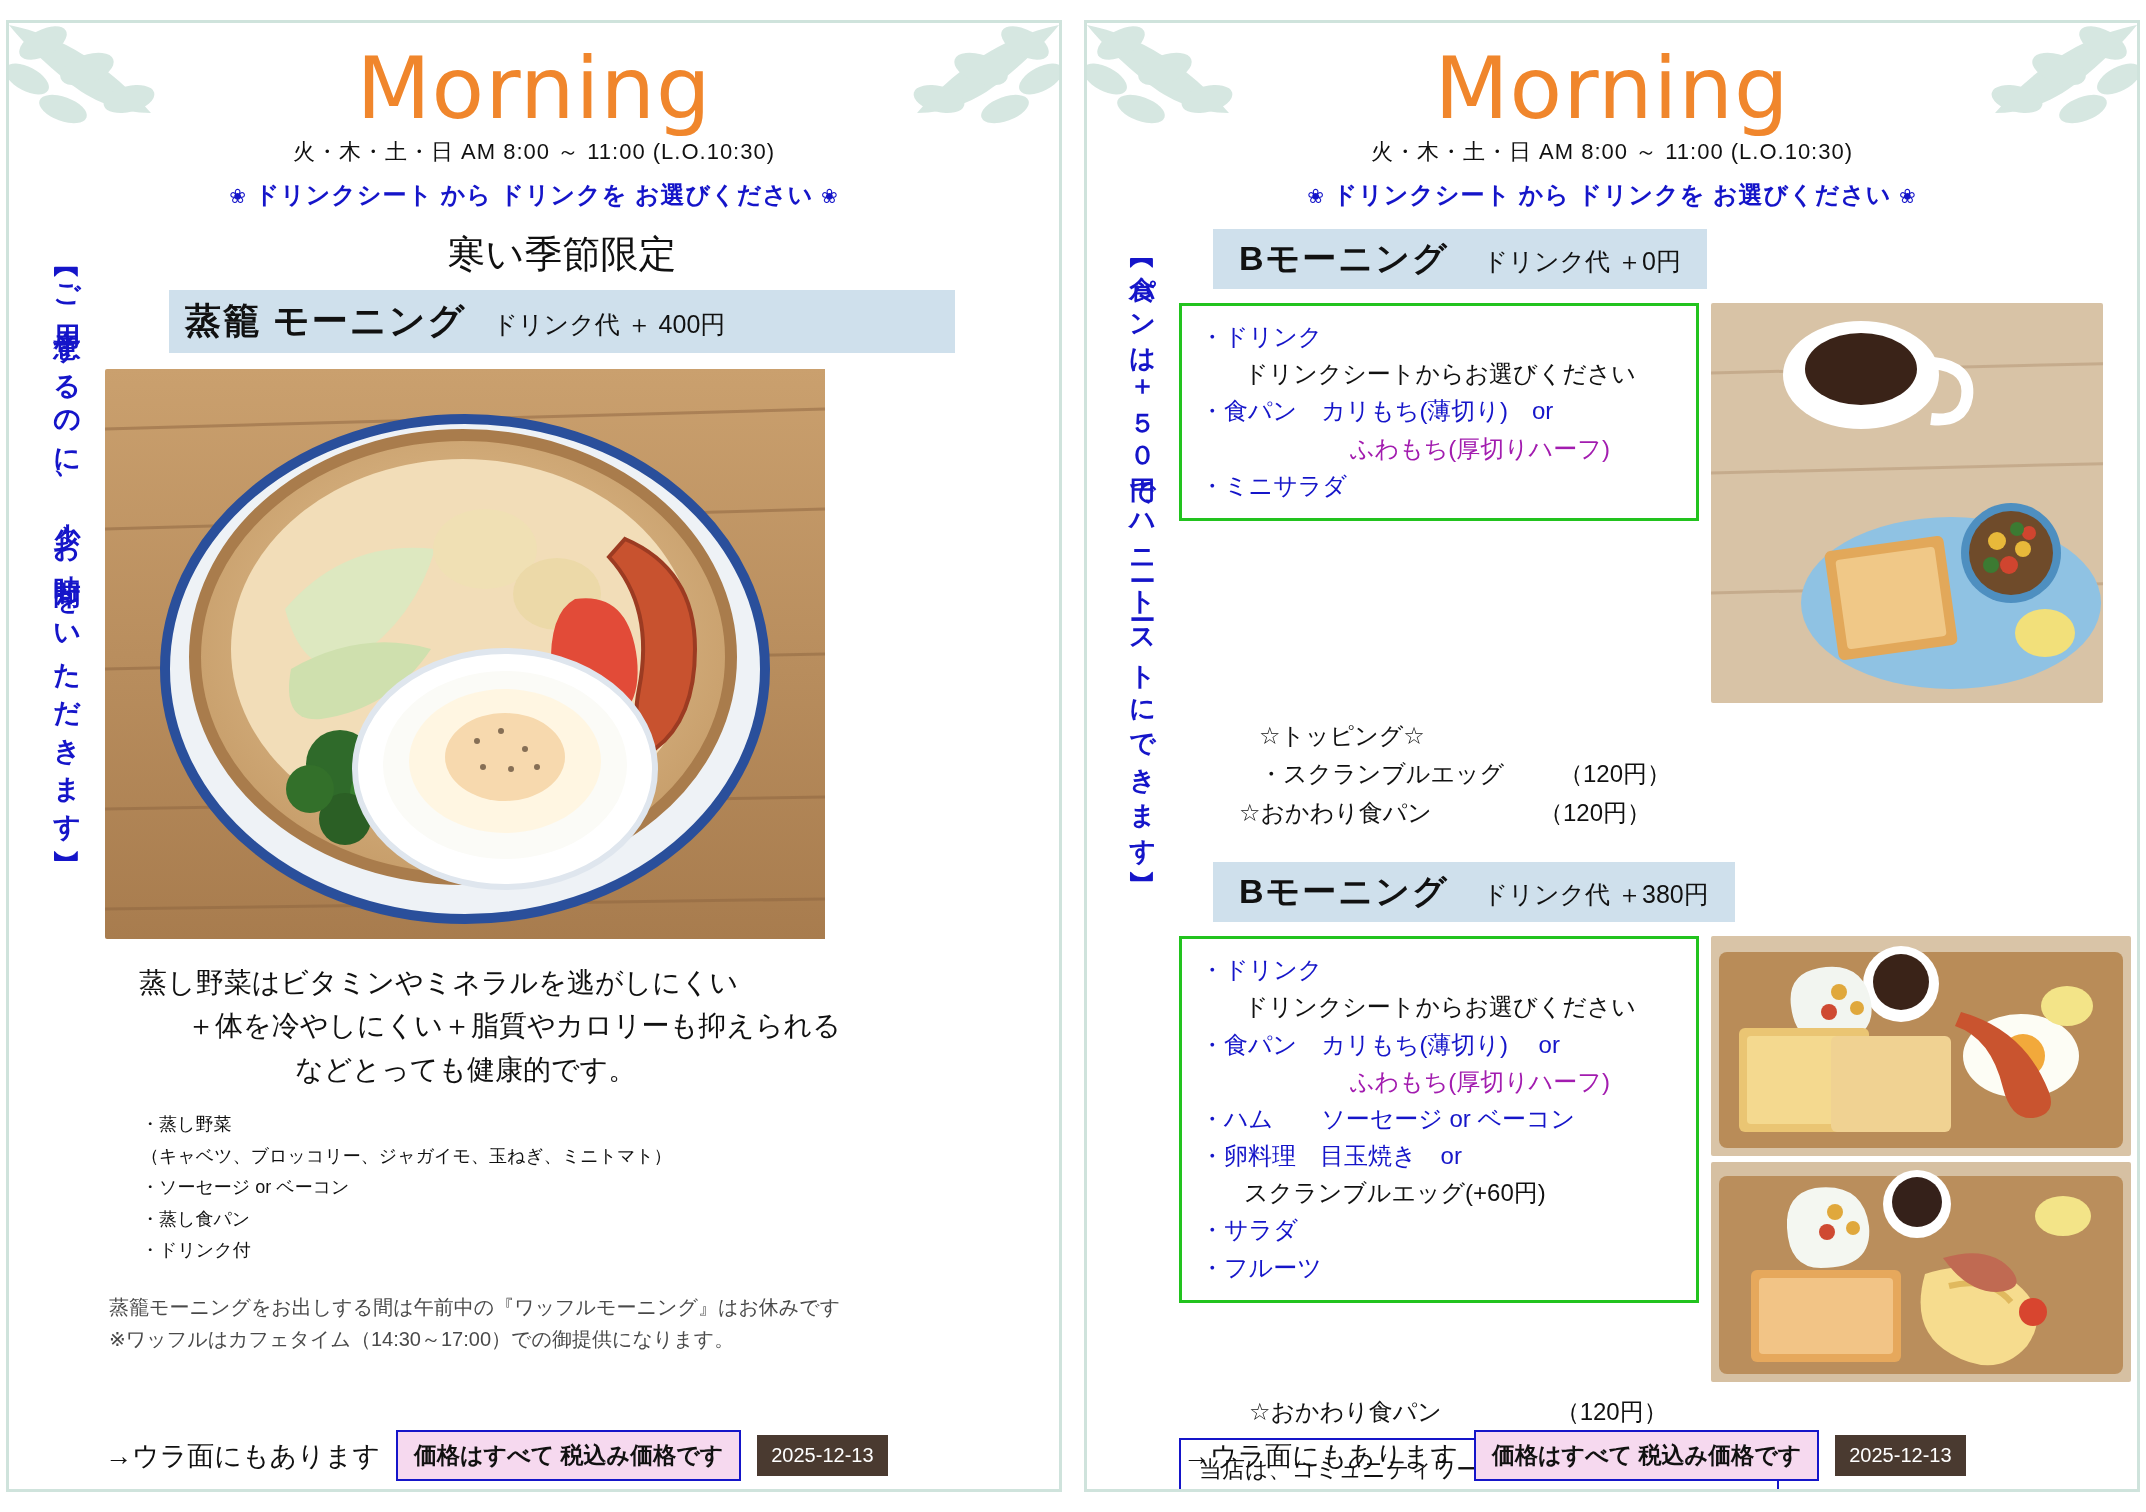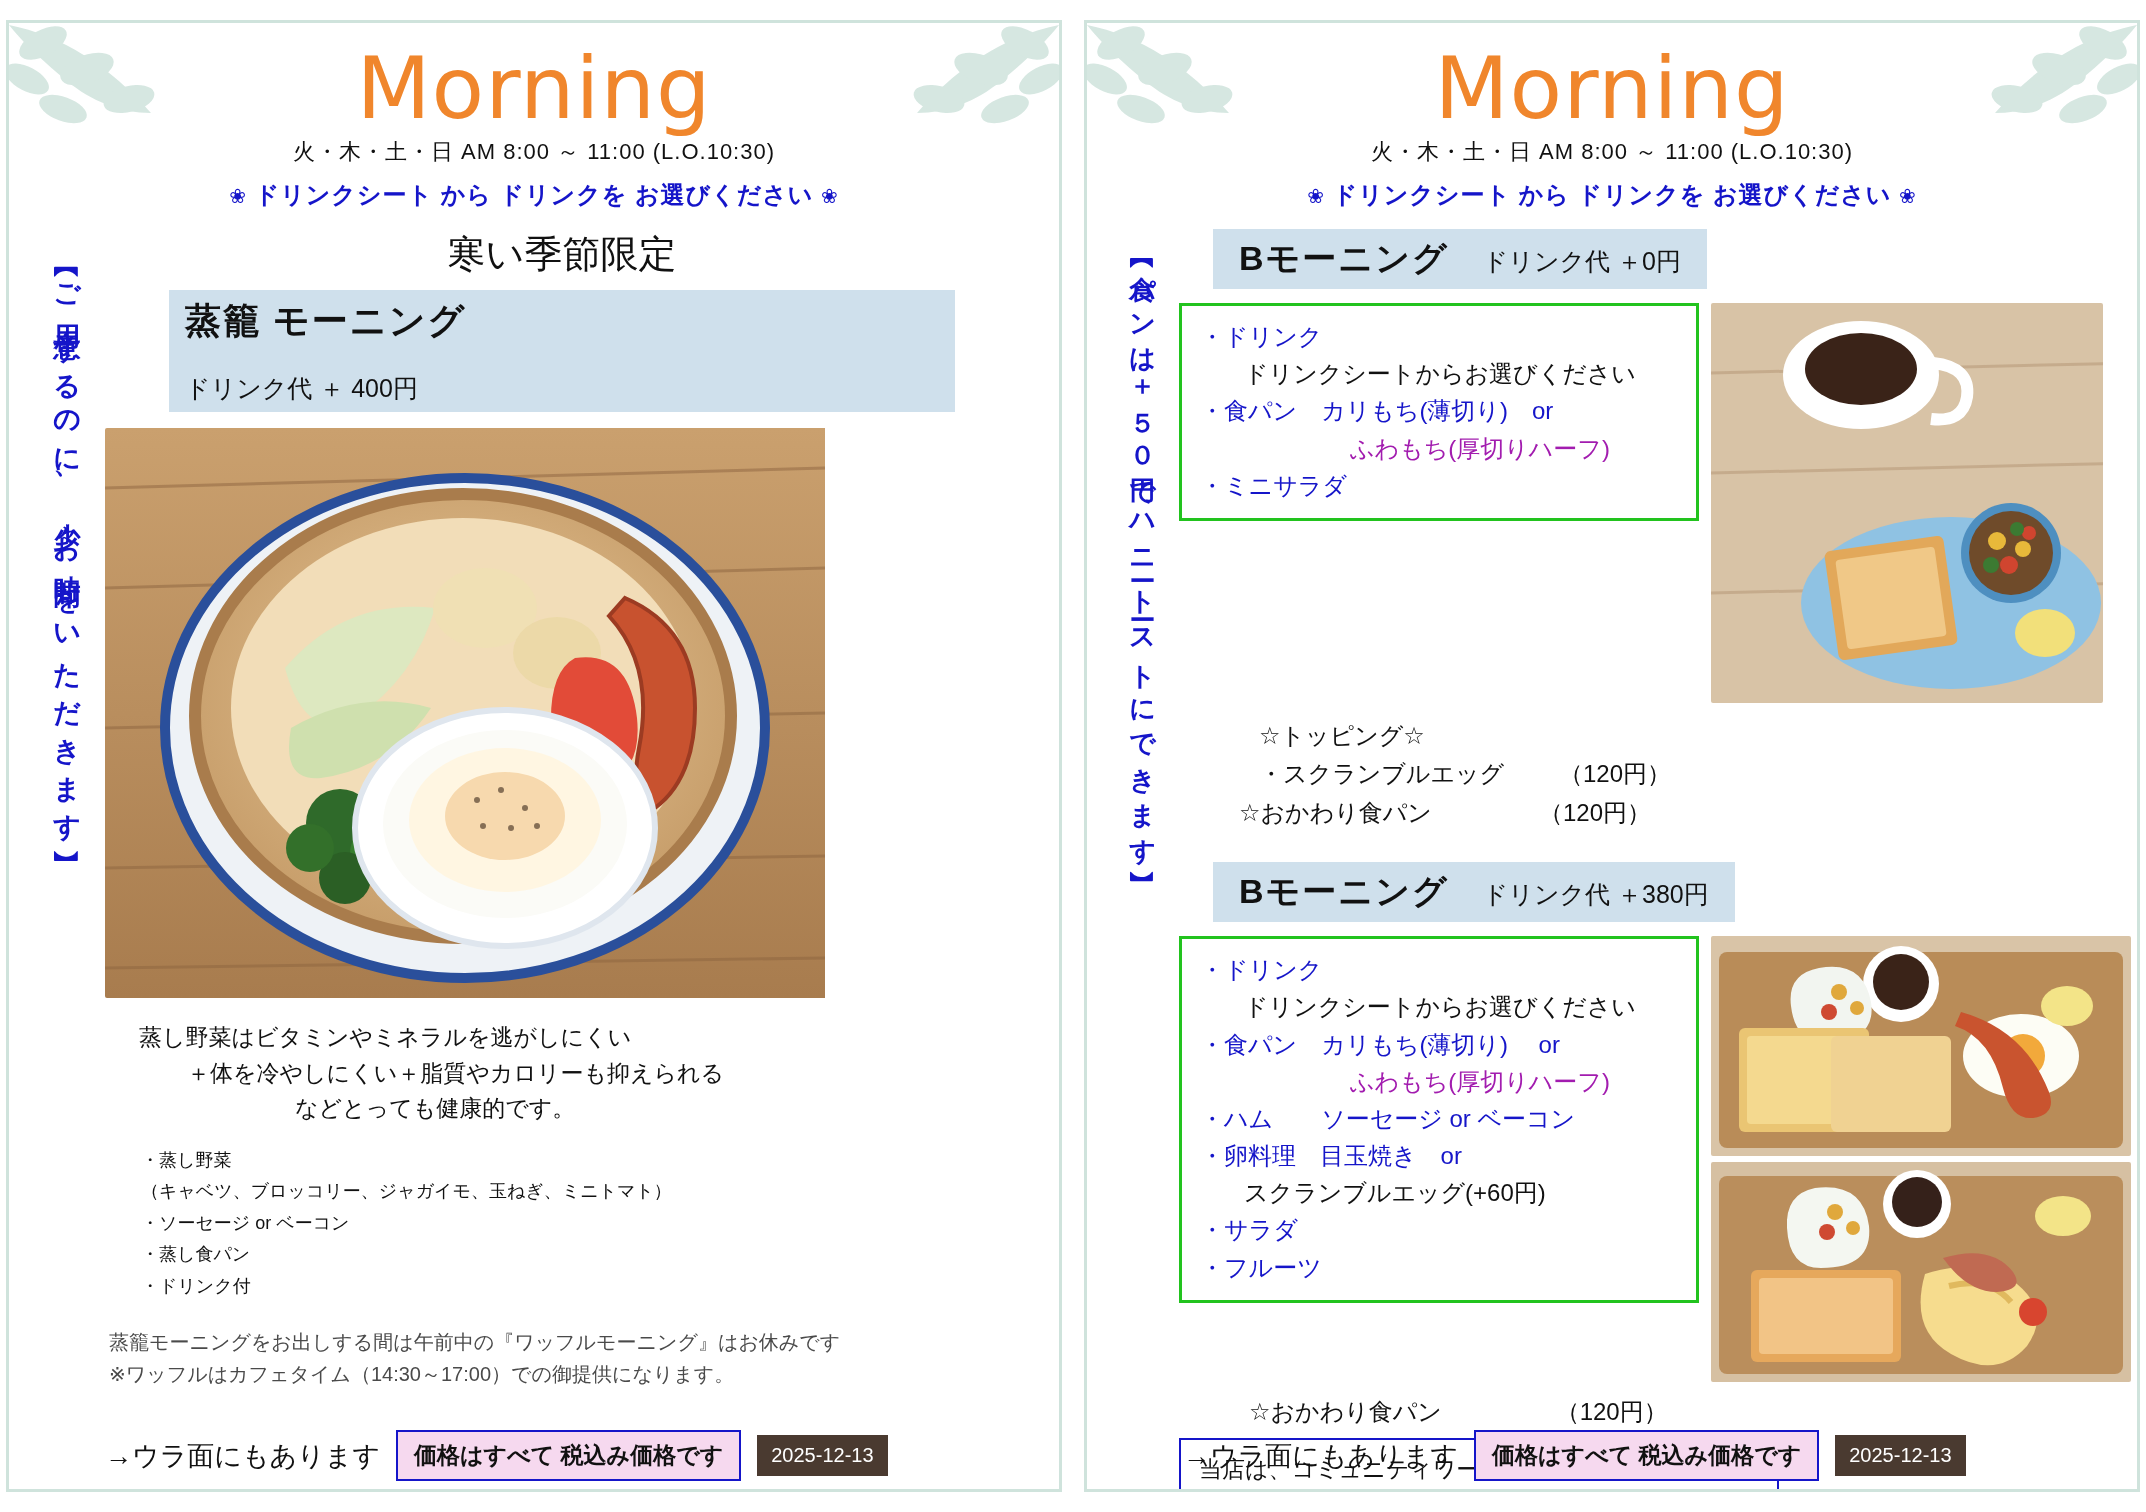--- a/index.html
+++ b/index.html
@@ -95,36 +95,35 @@
     margin-bottom: 10px;
   }
   .banner {
     background: #cfe0ec;
     display: flex;
     align-items: baseline;
     gap: 26px;
     padding: 7px 16px;
     margin: 0 auto 16px auto;
     width: 86%;
-    flex-direction: column;
   }
   .banner .big { font-size: 36px; font-weight: bold; color: #111; letter-spacing: 2px; }
   .banner .small { font-size: 25px; color: #111; }
 
   .photo {
     margin: 0 auto;
     display: block;
     border-radius: 2px;
     overflow: hidden;
   }
   .photo svg { display:block; }
 
   .desc {
     margin-top: 22px;
-    font-size: 23px;
+    font-size: 28px;
     color: #111;
     line-height: 1.55;
   }
   .desc .l1 { padding-left: 34px; }
   .desc .l2 { padding-left: 82px; }
   .desc .l3 { padding-left: 190px; }
 
   .items {
     margin-top: 18px;
     font-size: 18px;

